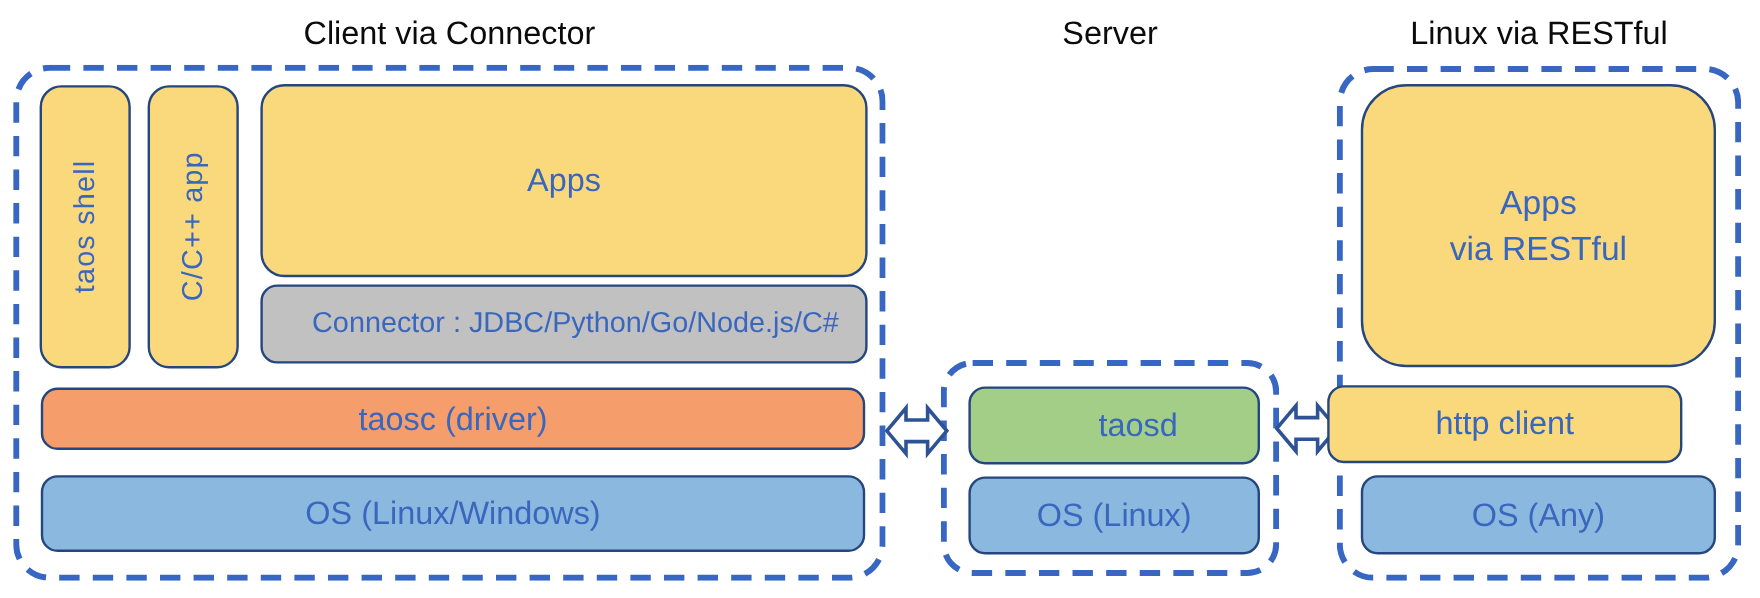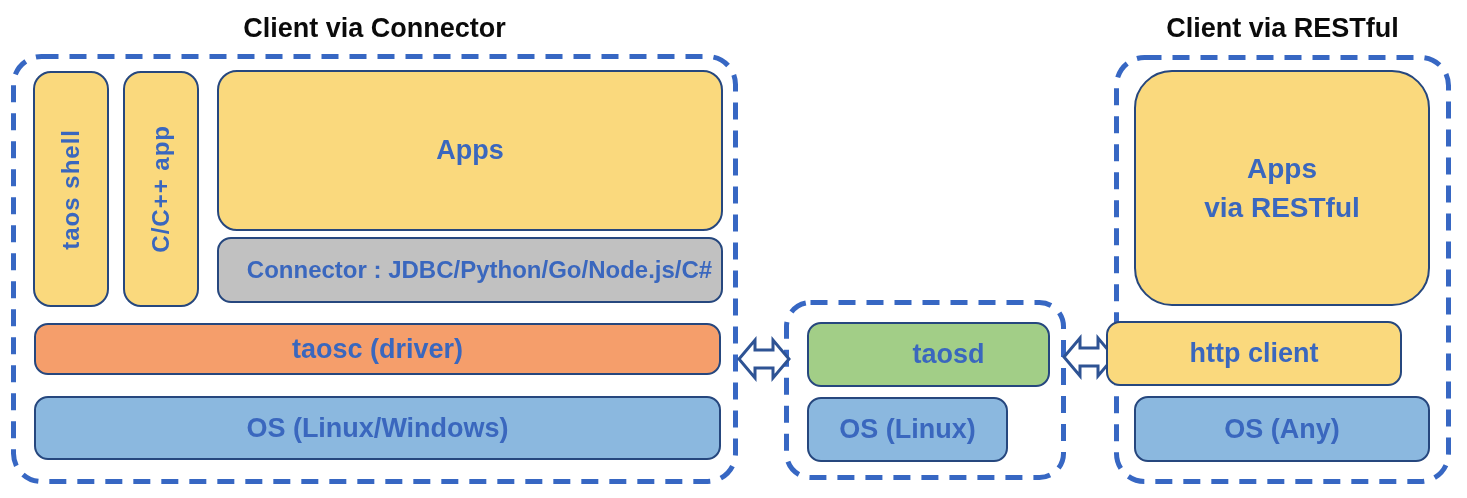--- a/index.html
+++ b/index.html
@@ -1,19 +1,19 @@
 <!DOCTYPE html>
 <html style="--yellow: #FAD97D; --orange: #F59E6B; --blue: #8BB8DF; --green: #A2CE87; --gray: #C1C1C1; --box-border: #26477E; --dash-border: #3767C3; --arrow-border: #2E5394; --label-text: #3A67BE; --title-text: #0b0b0b;"><head>
 <meta charset="utf-8">
 <style>
   html,body { margin:0; padding:0; background:#ffffff; }
   .canvas {
     position:relative; width:1467px; height:498px; overflow:hidden;
     background:#ffffff;
-    font-family:"Liberation Sans", sans-serif; font-weight:bold;
+    font-family:"Liberation Sans", sans-serif; font-weight:normal;
   }
   .title {
     position:absolute; top:12px; text-align:center;
     font-size:27px; line-height:32px; color:var(--title-text,#0b0b0b);
   }
   .dash-svg { position:absolute; color:var(--dash-border,#3767C3); }
   .arrow-svg { position:absolute; color:var(--arrow-border,#2E5394); }
   .box {
     position:absolute; box-sizing:border-box;
     display:flex; align-items:center; justify-content:center;
@@ -33,21 +33,22 @@
   .vlabel { writing-mode:vertical-rl; transform:rotate(180deg); font-size:24px; letter-spacing:1px; }
   .small-label { font-size:24px; }
   .pre { white-space:pre-line; line-height:1.4; font-size:28px; }
 </style>
 </head>
 <body>
 
 <div class="canvas">
 
   <div class="title" style="left:14px; width:721px;">Client via Connector</div>
-  <div class="title" style="left:1117px; width:331px;">Client via RESTful</div>
+  <div class="title" style="left:787px; width:276px;">Server</div>
+  <div class="title" style="left:1117px; width:331px;">Linux via RESTful</div>
 
   <svg class="dash-svg" style="left:11px; top:54px;" width="727" height="430">
     <rect x="2.5" y="2.5" width="722" height="425" rx="28" fill="none" stroke="currentColor" stroke-width="5" stroke-dasharray="17 11"></rect>
   </svg>
   <svg class="dash-svg" style="left:784px; top:300px;" width="282" height="180">
     <rect x="2.5" y="2.5" width="277" height="175" rx="24" fill="none" stroke="currentColor" stroke-width="5" stroke-dasharray="17 11"></rect>
   </svg>
   <svg class="dash-svg" style="left:1114px; top:55px;" width="337" height="429">
     <rect x="2.5" y="2.5" width="332" height="424" rx="28" fill="none" stroke="currentColor" stroke-width="5" stroke-dasharray="17 11"></rect>
   </svg>
@@ -74,21 +75,21 @@
   <svg class="arrow-svg" style="left:737px; top:334px;" width="54" height="50" viewBox="0 0 54 50">
     <polygon points="2,25 18,6 18,16 36,16 36,6 52,25 36,44 36,34 18,34 18,44" fill="#ffffff" stroke="currentColor" stroke-width="3" stroke-linejoin="miter"></polygon>
   </svg>
   <svg class="arrow-svg" style="left:1062px; top:332px;" width="54" height="50" viewBox="0 0 54 50">
     <polygon points="2,25 18,6 18,16 36,16 36,6 52,25 36,44 36,34 18,34 18,44" fill="#ffffff" stroke="currentColor" stroke-width="3" stroke-linejoin="miter"></polygon>
   </svg>
 
   <div class="box fill-green r14" style="left:807px; top:322px; width:243px; height:65px;">
     <span>taosd</span>
   </div>
-  <div class="box fill-blue r14" style="left:807px; top:397px; width:201px; height:65px;">
+  <div class="box fill-blue r14" style="left:807px; top:397px; width:243px; height:65px;">
     <span>OS (Linux)</span>
   </div>
 
   <div class="box fill-yellow r38" style="left:1134px; top:70px; width:296px; height:236px;">
     <span class="pre">Apps
 via RESTful</span>
   </div>
   <div class="box fill-yellow r14" style="left:1106px; top:321px; width:296px; height:65px;">
     <span>http client</span>
   </div>

